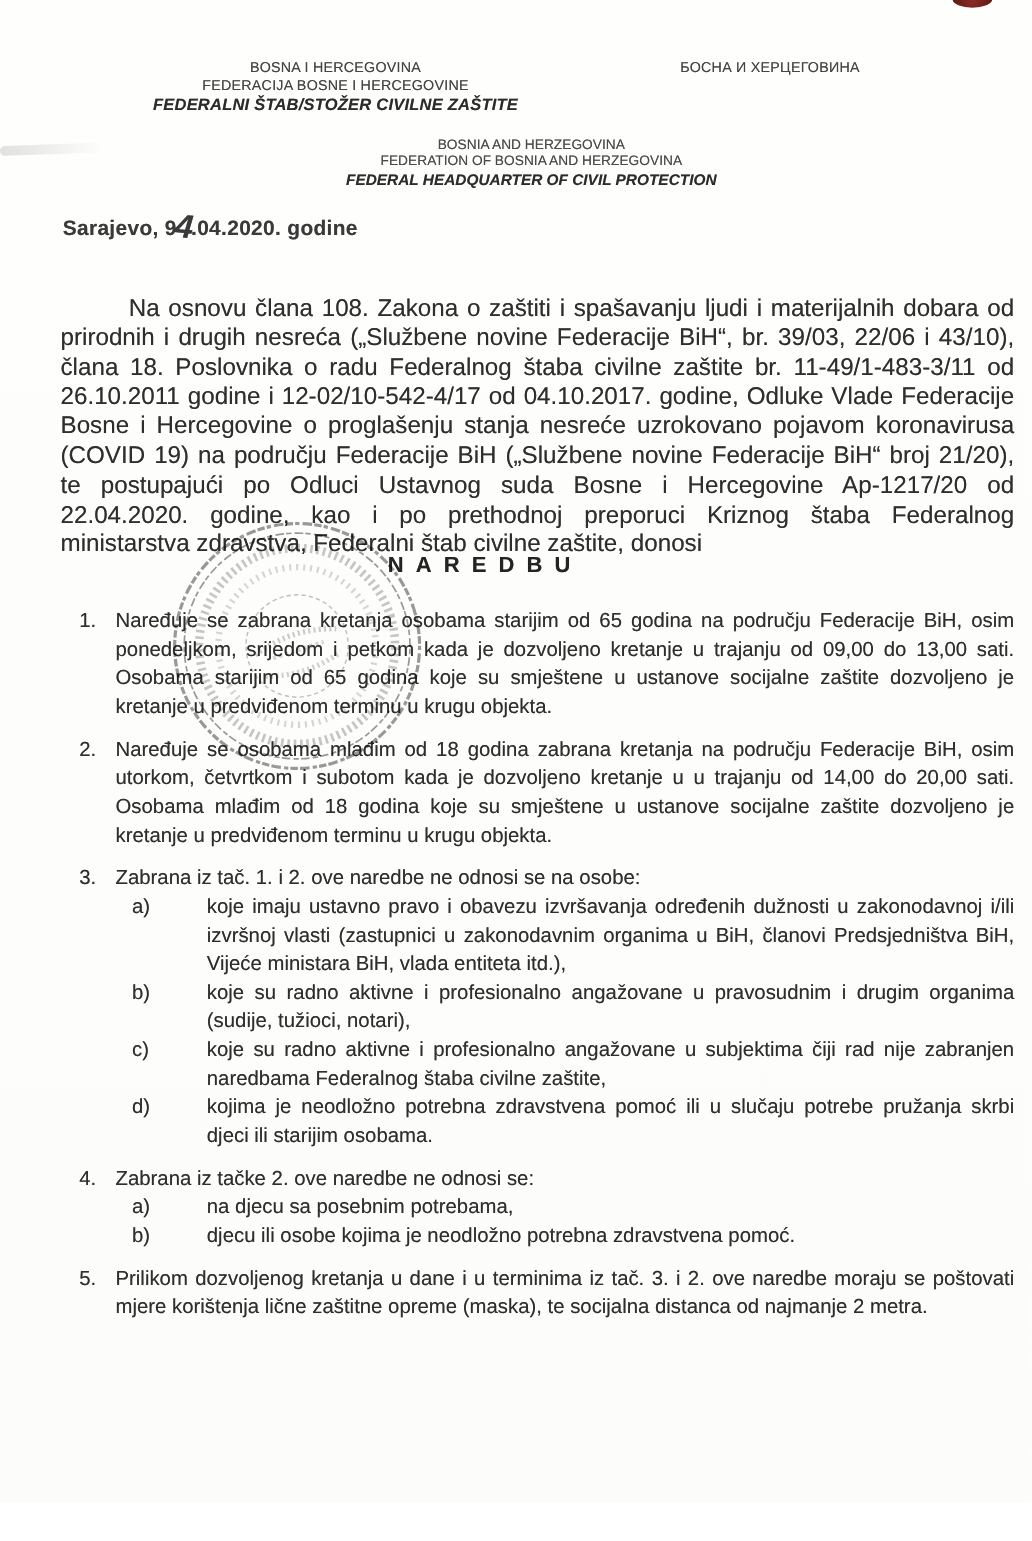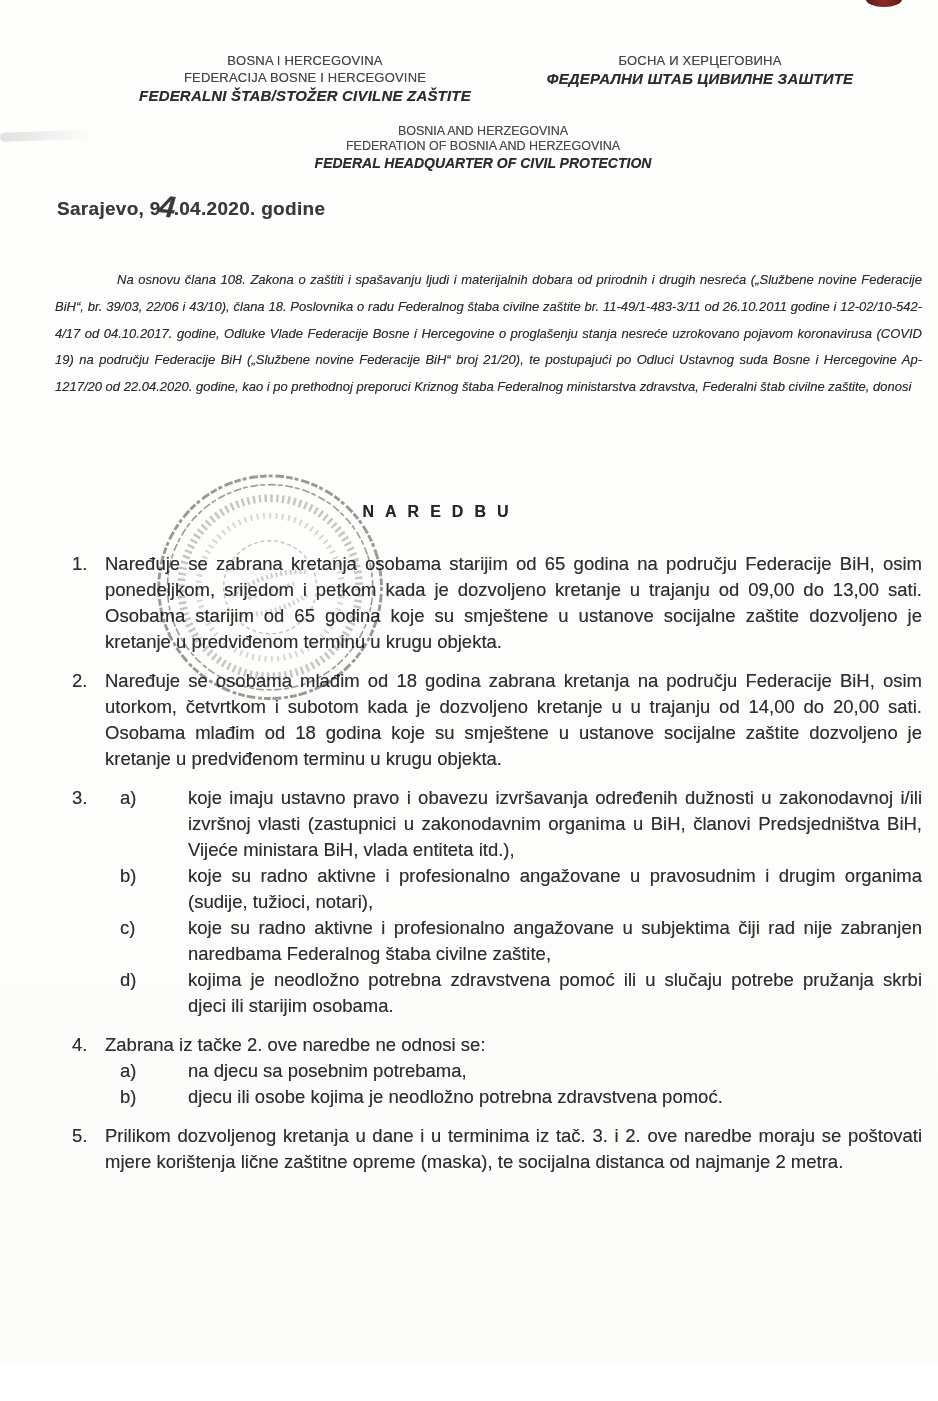--- a/index.html
+++ b/index.html
@@ -17,25 +17,25 @@
   .hl  { font-size:13px; line-height:17px; color:#454545; letter-spacing:0.2px; }
   .hb  { font-size:15px; line-height:19px; font-weight:bold; font-style:italic; color:#2c2c2c; letter-spacing:0.2px; }
   .hc  { font-size:12.5px; line-height:15px; color:#4a4a4a; }
   .hcb { font-size:14px; line-height:18px; font-weight:bold; font-style:italic; color:#2c2c2c; }
   
   .ref { position:absolute; top:196px; left:57px; font-size:19px; font-weight:bold; line-height:26px; color:#3a3a3a; letter-spacing:0.3px; }
   .hand4 { display:inline-block; font-size:30px; line-height:18px; font-style:italic; font-weight:600; transform:rotate(5deg) translateY(2px); margin:0 -2px; }
   
   .preamble {
     position:absolute; top:267px; left:55px; width:867px;
-    font-size:13px; line-height:26.8px; text-align:justify; text-indent:62px; color:#2e2e2e;font-style:italic;
+    font-size:22px; line-height:26.8px; text-align:justify; text-indent:62px; color:#2e2e2e;
   }
   .title {
     position:absolute; top:503px; left:55px; width:772px; text-align:center;
-    font-size:16px; font-weight:bold; letter-spacing:11px; color:#242424;
+    font-size:20px; font-weight:bold; letter-spacing:11px; color:#242424;
   }
   .items { position:absolute; top:551px; left:72px; width:850px; }
   .item { display:flex; margin-bottom:13px; font-size:18.5px; line-height:26px; color:#2e2e2e; }
   .num  { flex:0 0 33px; }
   .ibody{ flex:1; text-align:justify; }
   .sub  { display:flex; padding-left:15px; }
   .slabel { flex:0 0 40px; }
   .sbody  { flex:1; text-align:justify;margin-left:28px; }
   
   .stamp {
@@ -65,21 +65,20 @@
 <div class="page">
 
   <div class="hdr hdr-left">
     <div class="hl">BOSNA I HERCEGOVINA</div>
     <div class="hl">FEDERACIJA BOSNE I HERCEGOVINE</div>
     <div class="hb">FEDERALNI ŠTAB/STOŽER CIVILNE ZAŠTITE</div>
   </div>
 
   <div class="hdr hdr-right">
     <div class="hl">БОСНА И ХЕРЦЕГОВИНА</div>
-    <div class="hb">ФЕДЕРАЛНИ ШТАБ ЦИВИЛНЕ ЗАШТИТЕ</div>
   </div>
 
   <div class="hdr hdr-center">
     <div class="hc">BOSNIA AND HERZEGOVINA</div>
     <div class="hc">FEDERATION OF BOSNIA AND HERZEGOVINA</div>
     <div class="hcb">FEDERAL HEADQUARTER OF CIVIL PROTECTION</div>
   </div>
 
   <div class="ref">
     <div><span>Sarajevo, 9</span><span class="hand4">4</span><span>.04.2020. godine</span></div>
@@ -97,20 +96,21 @@
     </div>
 
     <div class="item">
       <div class="num">2.</div>
       <div class="ibody">Naređuje se osobama mlađim od 18 godina zabrana kretanja na području Federacije BiH, osim utorkom, četvrtkom i subotom kada je dozvoljeno kretanje u u trajanju od 14,00 do 20,00 sati. Osobama mlađim od 18 godina koje su smještene u ustanove socijalne zaštite dozvoljeno je kretanje u predviđenom terminu u krugu objekta.</div>
     </div>
 
     <div class="item">
       <div class="num">3.</div>
       <div class="ibody">
+        <div>Zabrana iz tač. 1. i 2. ove naredbe ne odnosi se na osobe:</div>
         <div class="sub">
           <div class="slabel">a)</div>
           <div class="sbody">koje imaju ustavno pravo i obavezu izvršavanja određenih dužnosti u zakonodavnoj i/ili izvršnoj vlasti (zastupnici u zakonodavnim organima u BiH, članovi Predsjedništva BiH, Vijeće ministara BiH, vlada entiteta itd.),</div>
         </div>
         <div class="sub">
           <div class="slabel">b)</div>
           <div class="sbody">koje su radno aktivne i profesionalno angažovane u pravosudnim i drugim organima (sudije, tužioci, notari),</div>
         </div>
         <div class="sub">
           <div class="slabel">c)</div>

